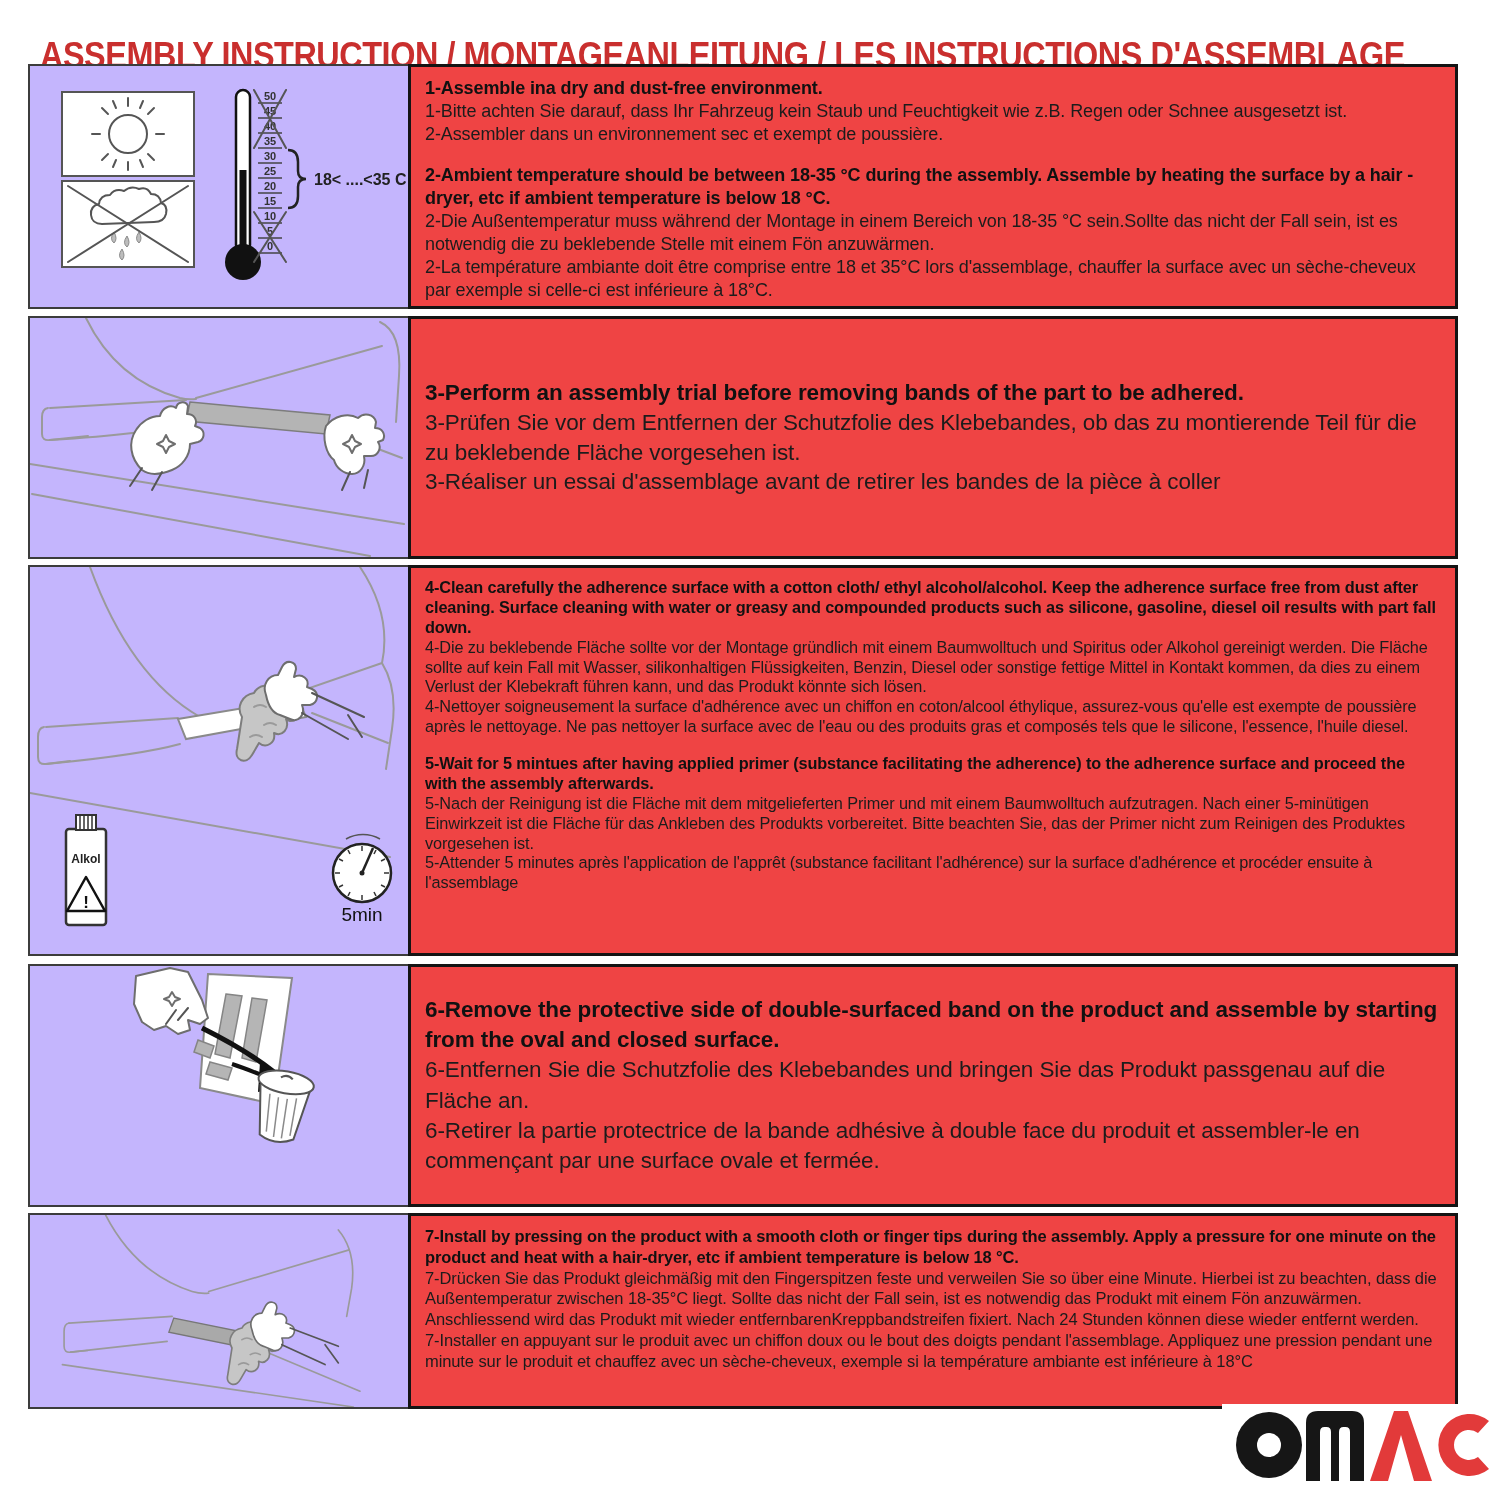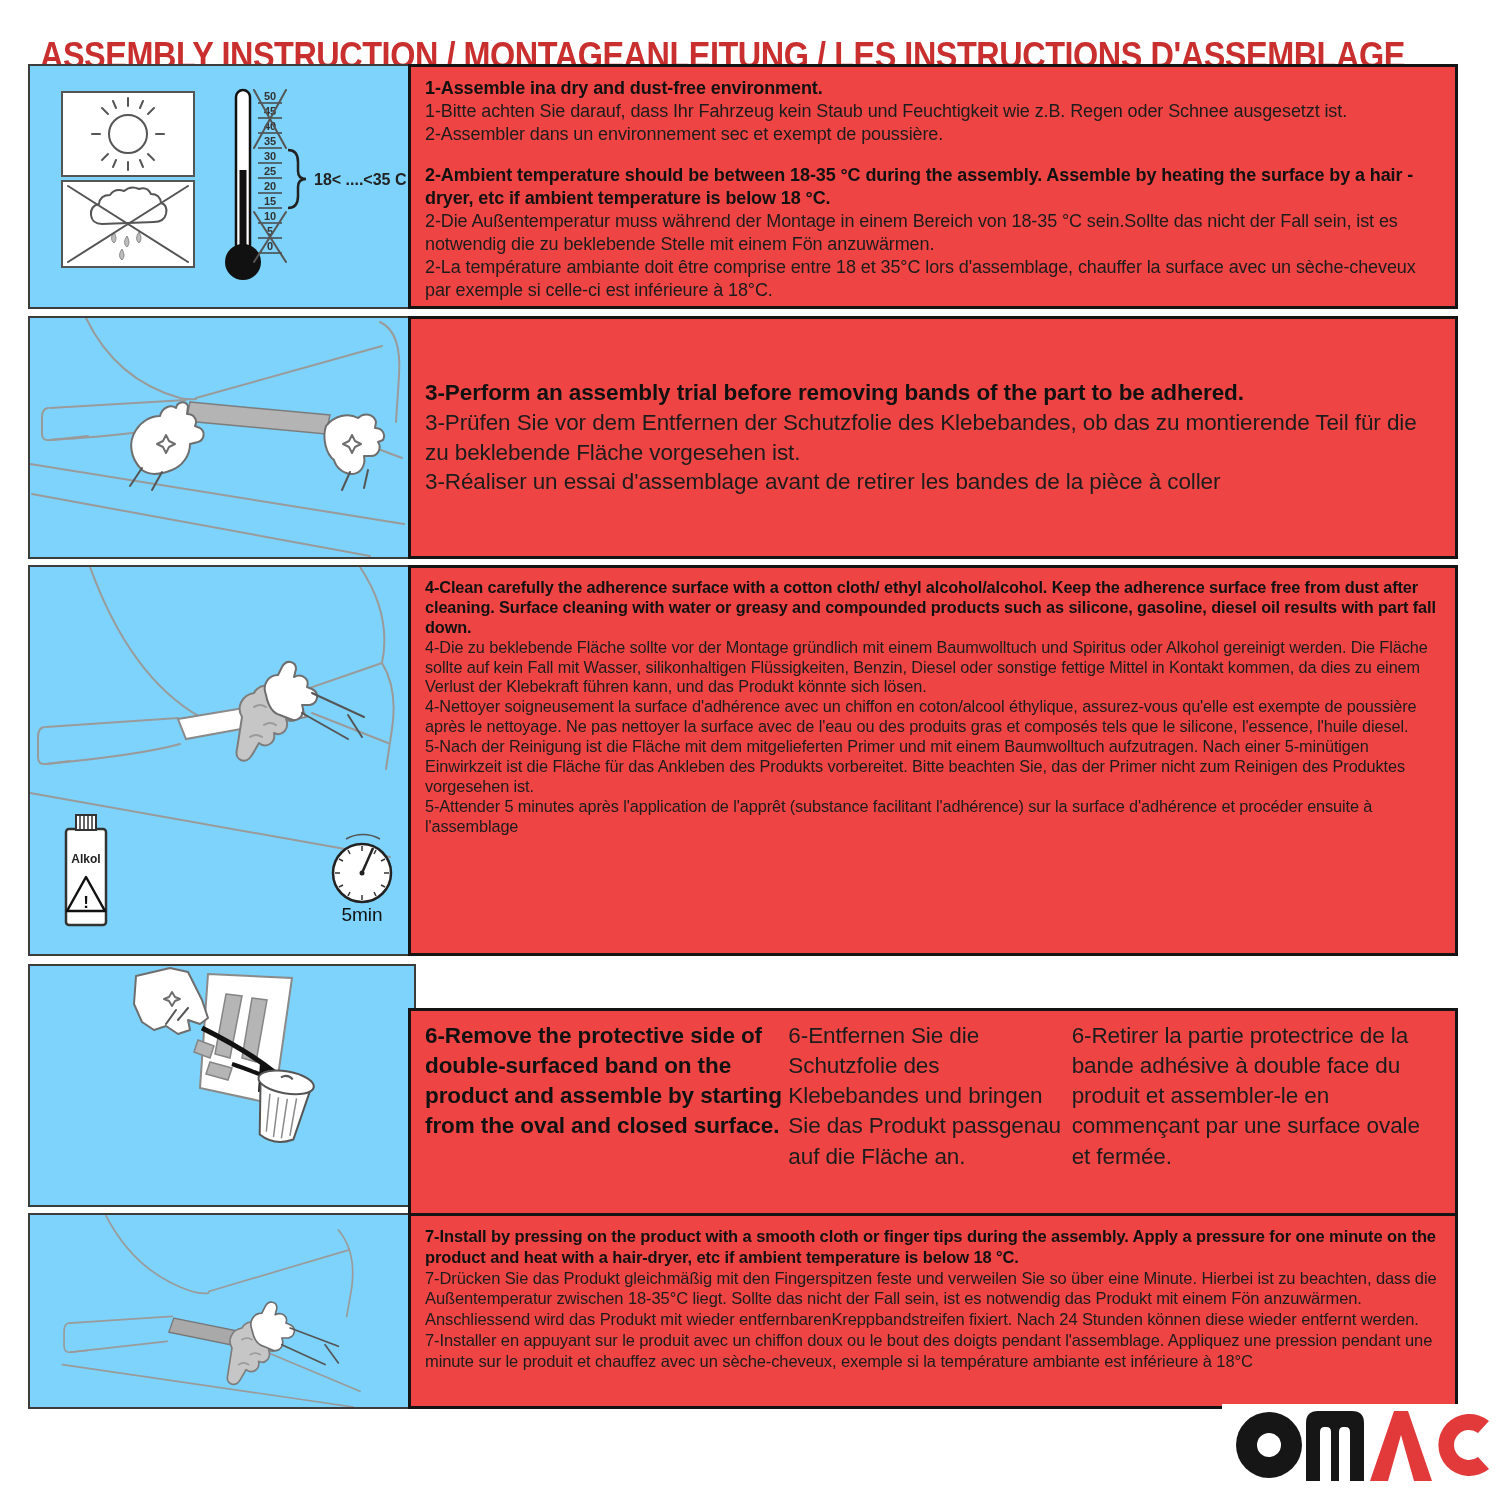--- a/index.html
+++ b/index.html
@@ -2,30 +2,30 @@
 <html><head>
 <meta charset="utf-8">
 <style>
   html,body{margin:0;padding:0;background:#fff;}
   .page{position:relative;width:1500px;height:1500px;background:#fff;overflow:hidden;
         font-family:"Liberation Sans", sans-serif;color:#1c1c1c;}
   .title{position:absolute;left:40px;top:8px;font-size:36px;font-weight:bold;
          color:#c92f2e;letter-spacing:-0.5px;white-space:nowrap;
          transform:scaleX(0.9);transform-origin:left top;line-height:48px;}
   .illu-box{position:absolute;left:28px;width:388px;border:2px solid #3c3c3c;
-            background:#7dd3fc;box-sizing:border-box;}
+            background:#c4b5fd;box-sizing:border-box;}
   .text-box{position:absolute;left:408px;width:1050px;border:3px solid #141414;
             background:#ef4444;box-sizing:border-box;padding:10px 14px;}
   .text-box p{margin:0;letter-spacing:-0.1px;}
   .text-box p.b{font-weight:bold;color:#111;}
   .text-box p.gap{margin-top:1.05em;}
   .s1{font-size:18px;line-height:1.27;}
   .s2{font-size:22.5px;line-height:1.32;display:flex;flex-direction:column;justify-content:center;}
   .s3{font-size:16.3px;line-height:1.22;}
-  .s4{font-size:22.5px;line-height:1.34;display:flex;justify-content:center;margin-top:44px;}
+  .s4{font-size:22.5px;line-height:1.34;display:flex;flex-direction:column;justify-content:center;}
   .s5{font-size:16.5px;line-height:1.26;}
   .r1{top:64px;height:245px;}
   .r2{top:316px;height:243px;}
   .r3{top:565px;height:391px;}
   .r4{top:964px;height:243px;}
   .r5{top:1213px;height:196px;}
   .illu-box svg{display:block;width:100%;height:100%;}
   .lineart{stroke:#9a9a9a;stroke-width:2;fill:none;stroke-linecap:round;stroke-linejoin:round;}
   .darkline{stroke:#555;stroke-width:2;fill:none;stroke-linecap:round;stroke-linejoin:round;}
   .hand{fill:#fff;stroke:#6e6e6e;stroke-width:2;stroke-linejoin:round;}
@@ -211,20 +211,21 @@
         <circle cx="332" cy="306" r="2.5" fill="#222"></circle>
         <path d="M316,272 A34,34 0 0 1 350,272" fill="none" stroke="#555" stroke-width="1.5"></path>
         <text x="332" y="354" text-anchor="middle" font-family="Liberation Sans, sans-serif" font-size="19" fill="#111">5min</text>
       </g>
     </svg>
   </div>
   <div class="text-box s3 r3">
     <p class="b">4-Clean carefully the adherence surface with a cotton cloth/ ethyl alcohol/alcohol. Keep the adherence surface free from dust after cleaning. Surface cleaning with water or greasy and compounded products such as silicone, gasoline, diesel oil results with part fall down.</p>
     <p>4-Die zu beklebende Fläche sollte vor der Montage gründlich mit einem Baumwolltuch und Spiritus oder Alkohol gereinigt werden. Die Fläche sollte auf kein Fall mit Wasser, silikonhaltigen Flüssigkeiten, Benzin, Diesel oder sonstige fettige Mittel in Kontakt kommen, da dies zu einem Verlust der Klebekraft führen kann, und das Produkt könnte sich lösen.</p>
     <p>4-Nettoyer soigneusement la surface d'adhérence avec un chiffon en coton/alcool éthylique, assurez-vous qu'elle est exempte de poussière après le nettoyage. Ne pas nettoyer la surface avec de l'eau ou des produits gras et composés tels que le silicone, l'essence, l'huile diesel.</p>
+    <p class="b gap">5-Wait for 5 mintues after having applied primer (substance facilitating the adherence) to the adherence surface and proceed the with the assembly afterwards.</p>
     <p>5-Nach der Reinigung ist die Fläche mit dem mitgelieferten Primer und mit einem Baumwolltuch aufzutragen. Nach einer 5-minütigen Einwirkzeit ist die Fläche für das Ankleben des Produkts vorbereitet. Bitte beachten Sie, das der Primer nicht zum Reinigen des Produktes vorgesehen ist.</p>
     <p>5-Attender 5 minutes après l'application de l'apprêt (substance facilitant l'adhérence) sur la surface d'adhérence et procéder ensuite à l'assemblage</p>
   </div>
 
   <div class="illu-box r4">
     <svg viewBox="0 0 384 239">
       <polygon points="178,8 262,12 244,138 170,122" fill="#fff" stroke="#8a8a8a" stroke-width="2"></polygon>
       <g>
         <polygon class="tape" points="196,28 212,30 200,92 185,88"></polygon>
         <polygon class="tape" points="222,32 237,34 226,96 212,92"></polygon>

